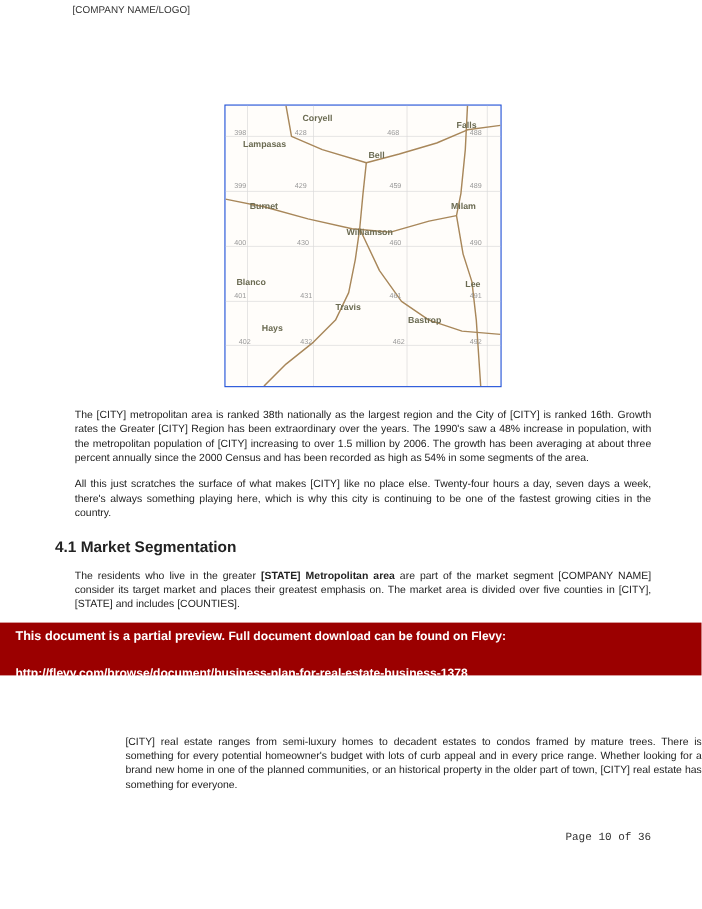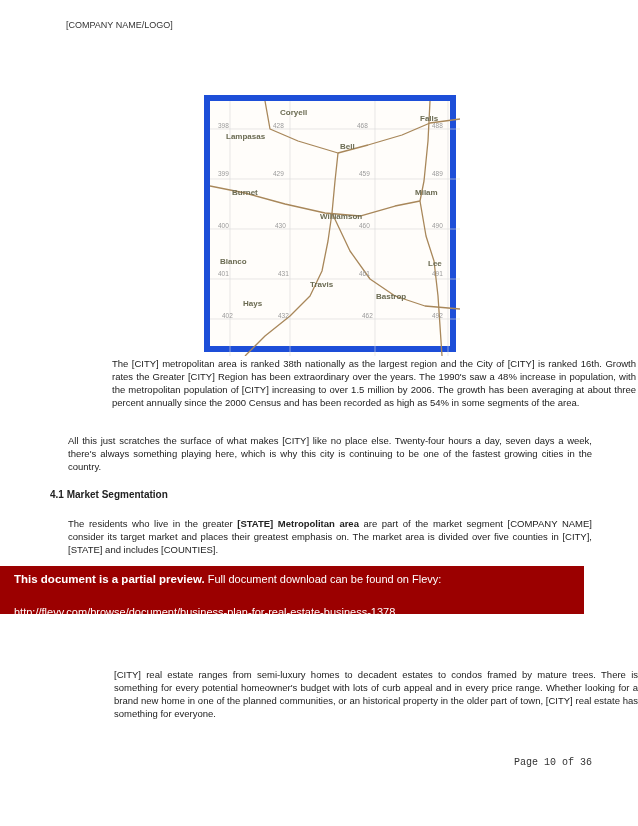--- a/index.html
+++ b/index.html
@@ -8,64 +8,65 @@
     position: relative;
     width: 638px;
     height: 826px;
     background: #ffffff;
     font-family: "Liberation Sans", sans-serif;
     color: #222222;
     overflow: hidden;
   }
   .logo {
     position: absolute;
-    top: 20px;
+    top: 4px;
     left: 50px;
     font-size: 9px;
     color: #333333;
     padding-left: 16px;
   }
   .map-wrap {
     position: absolute;
     top: 95px;
     left: 204px;
     width: 252px;
     height: 257px;
-    border: 6px solid #1d4ed8;
+    border: 1px solid #1d4ed8;
     background: #fffdfa;
   }
   .map-wrap svg { display: block; font-family: "Liberation Sans", sans-serif; }
   .para {
     position: absolute;
     left: 68px;
     width: 524px;
     font-size: 9.5px;
     line-height: 13px;
     text-align: justify;
   }
-  #p1 { top: 357px; margin-left: 44px; }
+  #p1 { top: 371px; }
   #p2 { top: 434px; }
   .heading {
     position: absolute;
     top: 489px;
     left: 50px;
-    font-size: 10px;
+    font-size: 14px;
     font-weight: bold;
     color: #222222;
   }
   #p3 { top: 517px; }
   .banner {
     position: absolute;
     top: 566px;
     left: 0;
-    width: 584px;
+    width: 638px;
     height: 48px;
     padding: 7px 14px 0 14px;
     color: #ffffff;
     z-index: 5;
+    font-weight: bold;
   }
   .banner-line1 { font-size: 11px; }
   .banner-line1 b { font-size: 11.5px; }
   .banner-url {
     display: block;
     margin-top: 21px;
     font-size: 11px;
     color: #ffffff;
     text-decoration: none;
     cursor: pointer;

